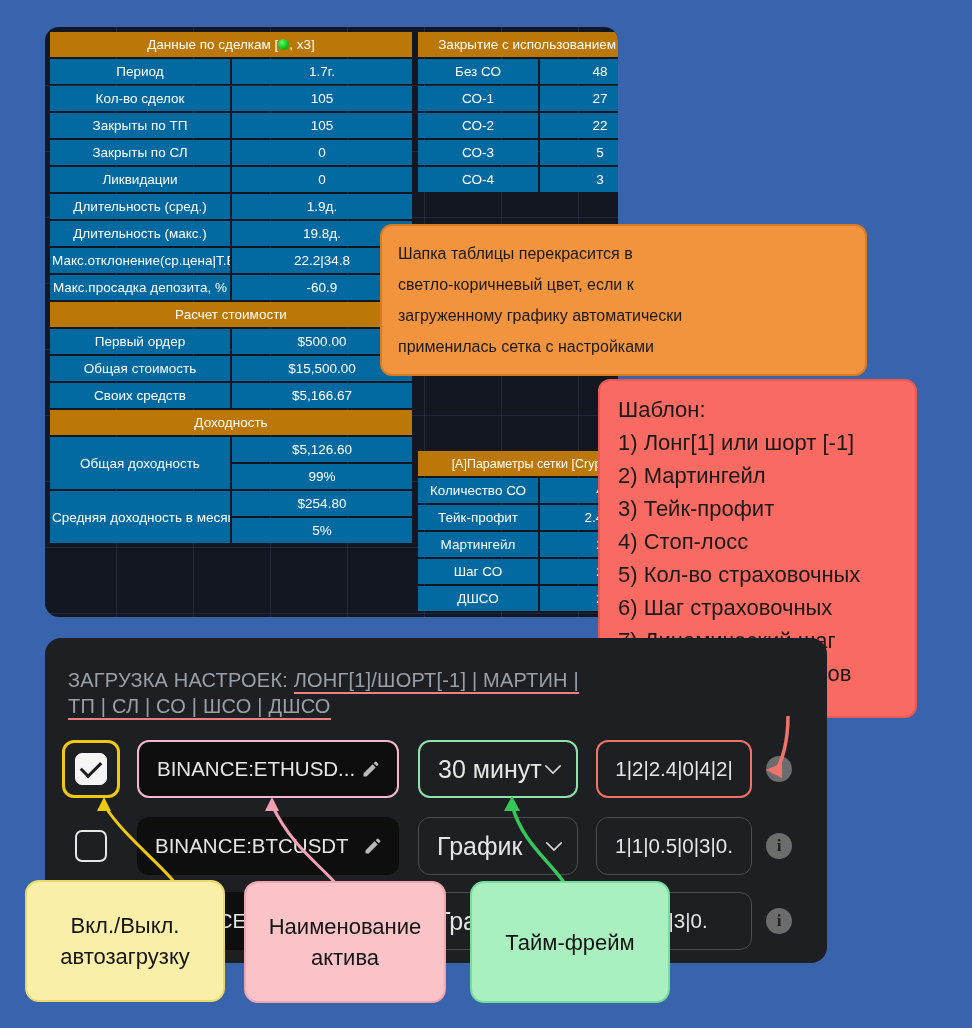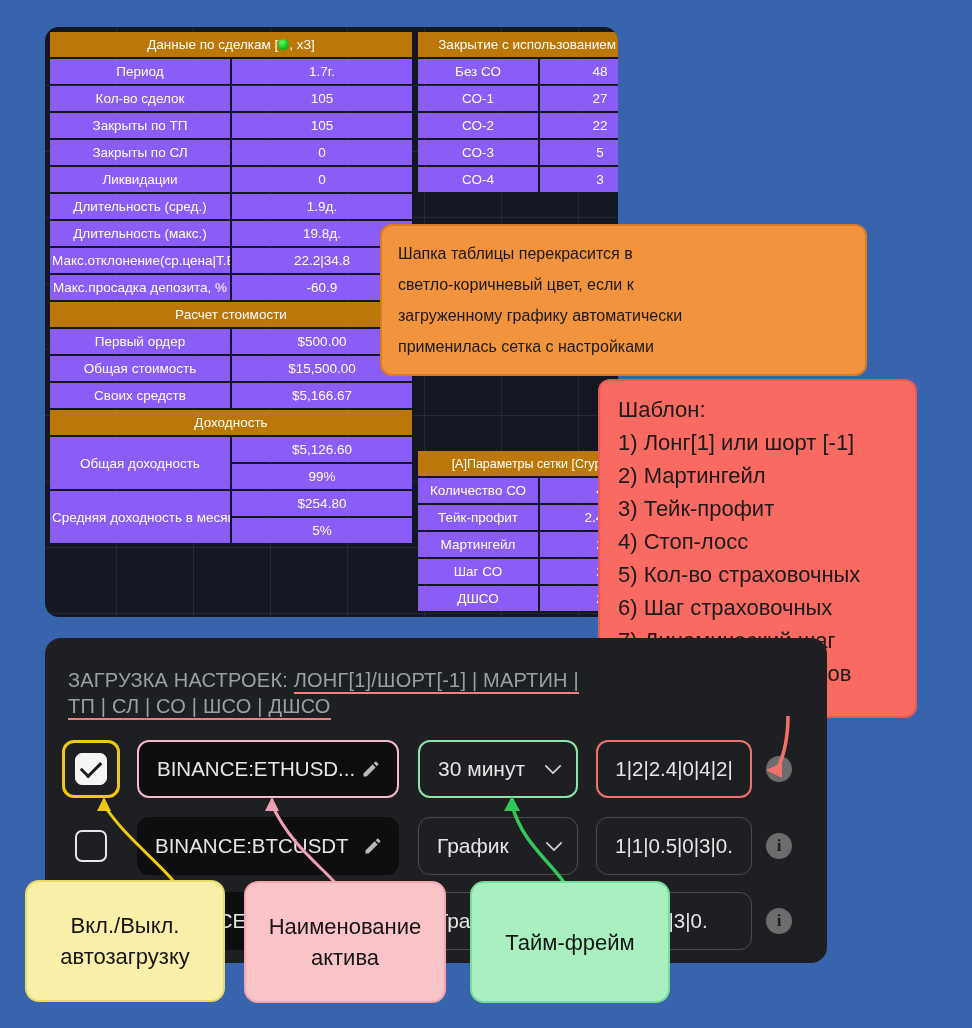--- a/index.html
+++ b/index.html
@@ -38,21 +38,21 @@
   }
 
   
   .tbl {
     position: absolute;
     border-collapse: separate;
     border-spacing: 2px;
     table-layout: fixed;
   }
   .tbl td {
-    background: #8b5cf6;
+    background: #0369a1;
     color: #ffffff;
     text-align: center;
     font-size: 13.5px;
     height: 25px;
     padding: 0 2px;
     white-space: nowrap;
     overflow: hidden;
   }
   .tbl td.hdr {
     background: #BC7709;
@@ -195,21 +195,21 @@
     height: 58px;
     box-sizing: border-box;
     background: transparent;
     border: 1.5px solid #4a4c50;
     border-radius: 12px;
     display: flex;
     align-items: center;
     justify-content: space-between;
     padding: 0 14px 0 18px;
     color: #e6e6e6;
-    font-size: 21px;
+    font-size: 25px;
   }
   .field-tf.hl { border: 2px solid #8FE3A8; }
   .chev { width: 18px; height: 11px; flex: 0 0 auto; }
 
   
   .field-params {
     margin-left: 18px;
     width: 156px;
     height: 58px;
     box-sizing: border-box;

